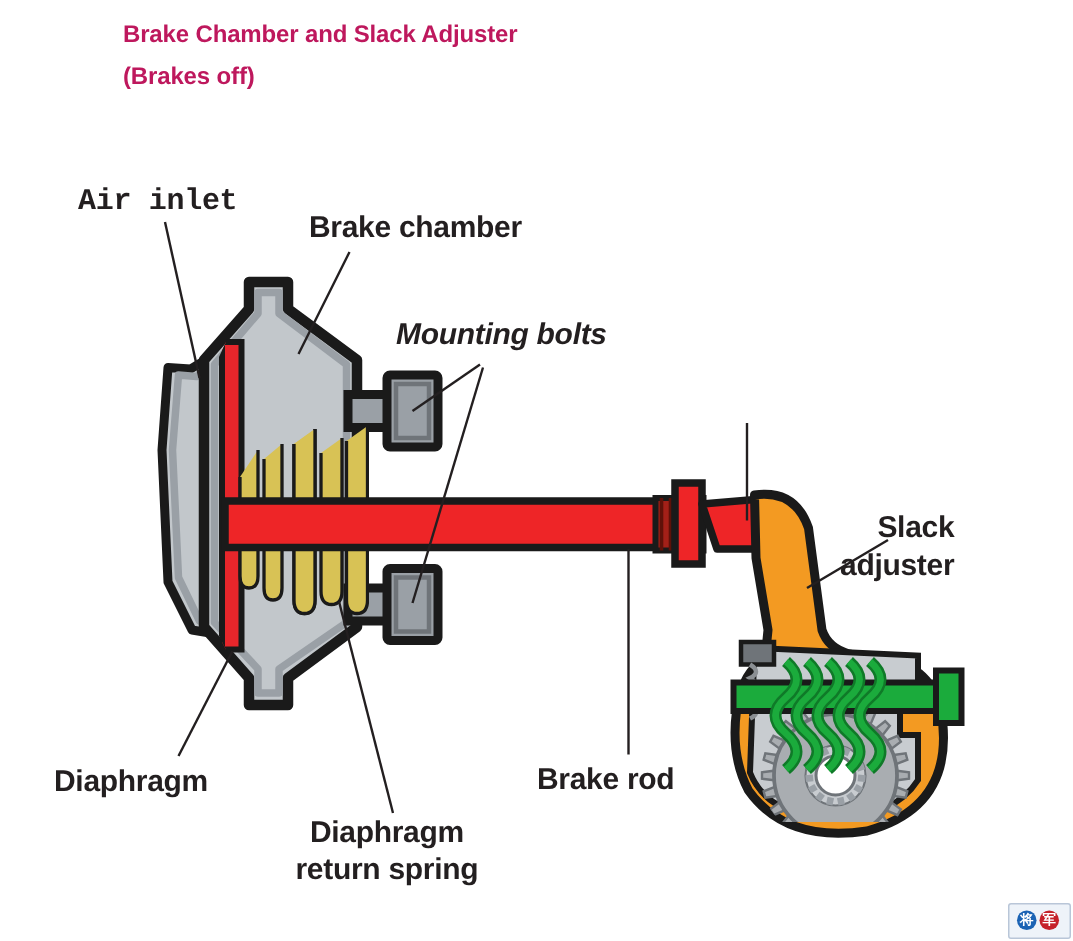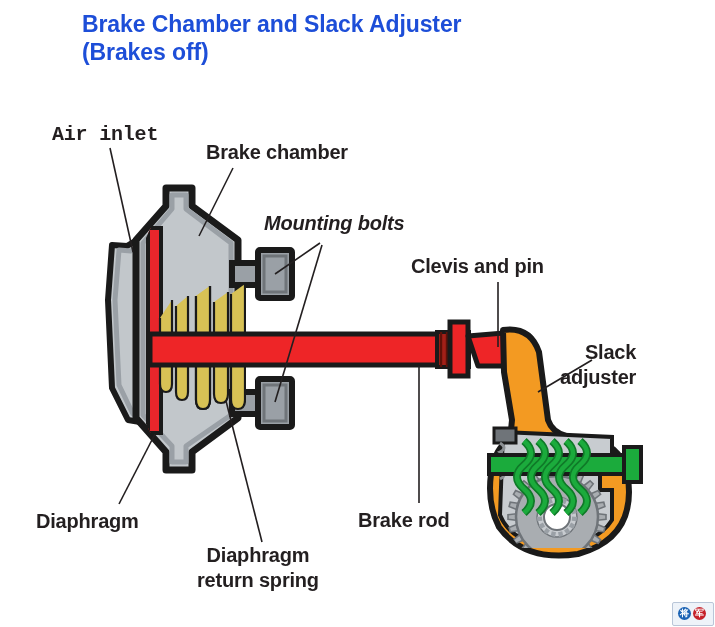--- a/index.html
+++ b/index.html
@@ -29,23 +29,23 @@
     height: 627px;
     display: block;
   }
   
   .title-block {
     position: absolute;
     left: 82px;
     top: 10px;
     width: 560px;
     font-weight: bold;
-    font-size: 23px;
+    font-size: 16px;
     line-height: 28px;
-    color: #1d4ed8;
+    color: #be185d;
     letter-spacing: -0.1px;
     white-space: pre-line;
   }
   .lbl {
     position: absolute;
     font-weight: bold;
     color: #231f20;
     font-size: 20px;
     line-height: 25px;
     white-space: pre-line;
@@ -307,21 +307,20 @@
       <line x1="419" y1="503" x2="419" y2="366"></line>
     </g>
   </svg>
 
   <div class="title-block">Brake Chamber and Slack Adjuster
 (Brakes off)</div>
 
   <div class="lbl" id="lbl-air-inlet">Air inlet</div>
   <div class="lbl" id="lbl-brake-chamber">Brake chamber</div>
   <div class="lbl" id="lbl-mounting-bolts">Mounting bolts</div>
-  <div class="lbl" id="lbl-clevis-pin">Clevis and pin</div>
   <div class="lbl" id="lbl-slack-adjuster">Slack
 adjuster</div>
   <div class="lbl" id="lbl-diaphragm">Diaphragm</div>
   <div class="lbl" id="lbl-return-spring">Diaphragm
 return spring</div>
   <div class="lbl" id="lbl-push-rod">Brake rod</div>
 
   <div id="watermark">
     <div class="wm-dot wm-blue">将</div>
     <div class="wm-dot wm-red">军</div>

